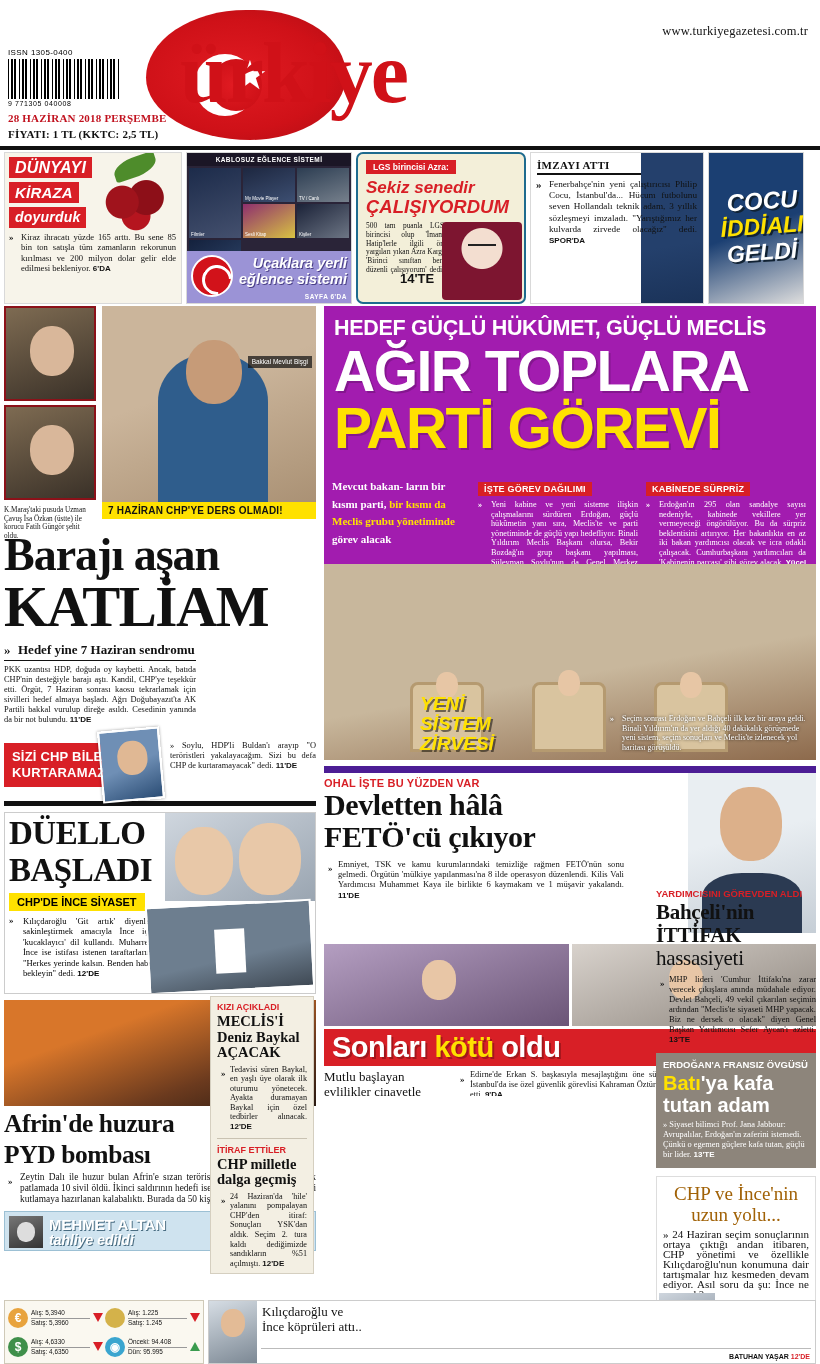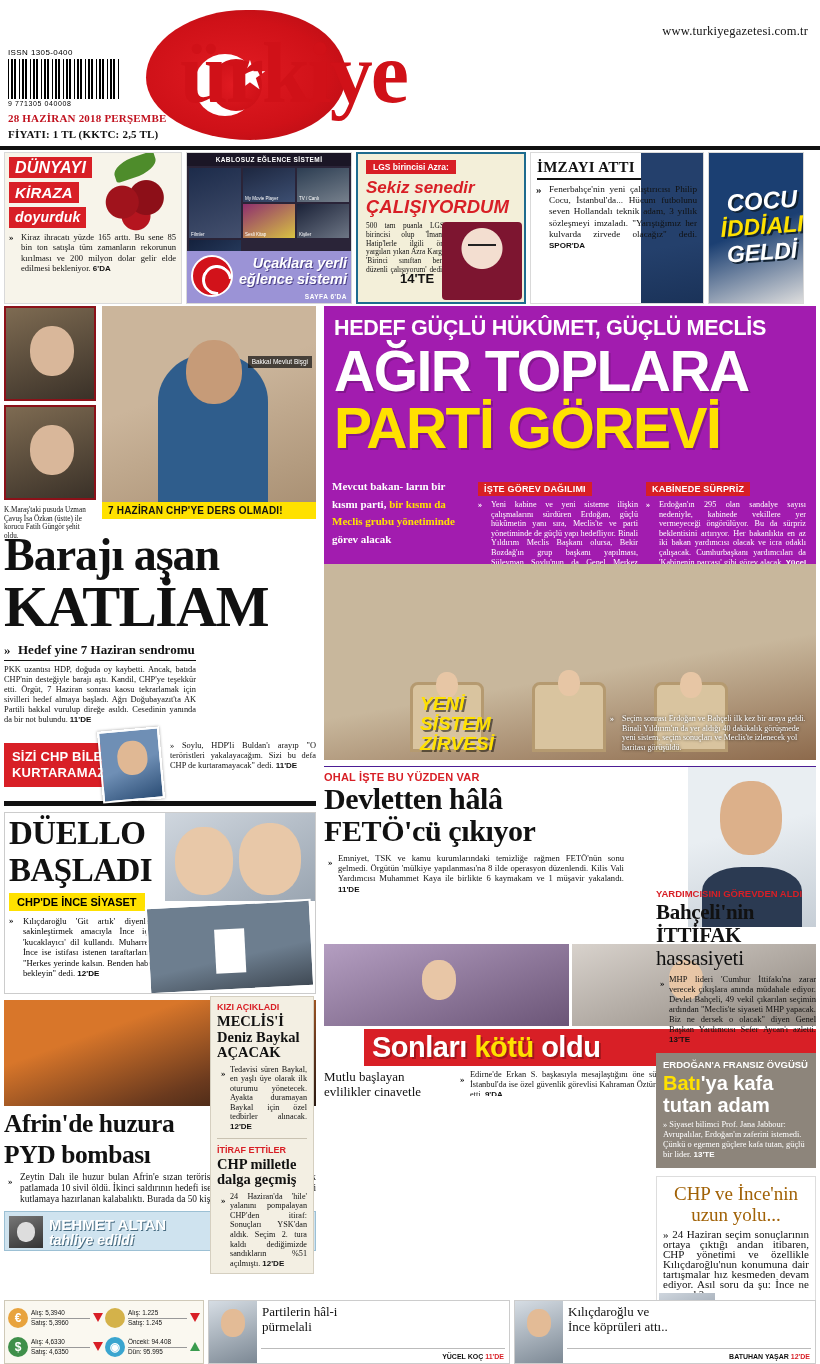--- a/index.html
+++ b/index.html
@@ -97,37 +97,37 @@
   .thy-logo { position:absolute; left:4px; bottom:6px; width:42px; height:42px; border-radius:50%;
      background:#d2121a; border:2px solid #fff; }
   .thy-logo::after { content:""; position:absolute; left:9px; top:8px; width:24px; height:24px;
      border-radius:50%; border:3px solid #fff; border-right-color:transparent; transform:rotate(40deg); }
   .thy-title { position:absolute; right:4px; bottom:16px; text-align:right; color:#fff;
      font-family:"Liberation Sans", sans-serif; font-weight:bold; font-style:italic; font-size:14.5px; line-height:16px;
      text-shadow:1px 1px 0 #4a3f87; }
   .thy-pg { position:absolute; right:4px; bottom:3px; color:#fff; font-family:"Liberation Sans", sans-serif;
      font-weight:bold; font-size:6.5px; letter-spacing:.5px;}
 
-  .lgs { width:170px; background:#f3efd9; border:2px solid #1e6b8e; border-radius:0; }
+  .lgs { width:170px; background:#f3efd9; border:2px solid #1e6b8e; border-radius:7px; }
   .lgs-kicker { position:absolute; left:8px; top:6px; background:#d81f26; color:#fff;
      font-family:"Liberation Sans", sans-serif; font-weight:bold; font-size:8.5px; padding:2px 7px; }
   .lgs-h { position:absolute; left:8px; top:24px; width:160px; color:#d81f26;
      font-family:"Liberation Sans", sans-serif; font-weight:bold; font-style:italic; font-size:17px; line-height:19px; }
   .lgs-h .l2 { font-size:18.5px; }
   .lgs-body { position:absolute; left:8px; top:68px; width:78px; font-family:"Liberation Serif", serif;
      font-size:7.4px; line-height:8.8px; color:#111; text-align:justify; }
   .lgs-pg { font-family:"Liberation Sans", sans-serif; font-weight:bold; font-size:13px;margin-left:34px; }
   .lgs-photo { position:absolute; right:2px; bottom:2px; width:80px; height:78px; border-radius:4px;
      background: radial-gradient(circle at 50% 34%, #f3ded0 0 20px, transparent 21px),
                  linear-gradient(160deg,#7d1530 0 100%); }
   .lgs-photo::after { content:""; position:absolute; left:26px; top:22px; width:28px; height:9px;
      border-top:2px solid #222; }
 
   .imza { width:174px; background:#ffffff; }
-  .imza-h { font-family:"Liberation Serif", serif; font-weight:bold; font-size:15px; color:#111;
+  .imza-h { font-family:"Liberation Serif", serif; font-weight:bold; font-size:11px; color:#111;
      padding:6px 0 2px 6px; letter-spacing:.3px; }
   .imza-rule { height:2px; background:#111; margin:0 6px 4px 6px; }
   .imza-body { font-family:"Liberation Serif", serif; font-size:9.2px; line-height:11.2px; color:#111;
      padding:0 6px 0 18px; position:relative; text-align:justify; }
   .imza-chev { position:absolute; left:5px; top:0; font-weight:bold; font-size:11px; }
   .imza-photo { position:absolute; right:0; top:0; width:62px; height:152px;
      background: linear-gradient(170deg,#24406c 0 60%, #1a3258 100%); }
 
   .cocu { width:96px; background:#16345c; }
   .cocu-bg { position:absolute; inset:0; background: linear-gradient(160deg,#1b3f72 0 50%, #ddd 100%); }
@@ -264,21 +264,21 @@
   .zirve .c1 { left:86px; } .zirve .c2 { left:208px; } .zirve .c3 { left:330px; }
   .zirve .head { position:absolute; width:22px; height:26px; border-radius:46%; background:#e7c6a5; }
   .zirve-label { position:absolute; left:96px; bottom:6px; font-family:"Liberation Sans", sans-serif;
      font-weight:bold; font-style:italic; font-size:19px; line-height:20px; color:#ffe100;
      text-shadow:2px 2px 0 rgba(0,0,0,.5); }
   .zirve-cap { position:absolute; right:6px; bottom:8px; width:200px; color:#fff;
      font-family:"Liberation Serif", serif; font-size:8px; line-height:9.4px;
      text-shadow:0 0 3px rgba(0,0,0,.9); padding-left:12px; }
   .zirve-cap .chv { position:absolute; left:0; top:0; font-weight:bold; }
 
-  .devlet { position:relative; margin-top:6px; height:172px; overflow:hidden; border-top:1px solid #4c1d95; }
+  .devlet { position:relative; margin-top:6px; height:172px; overflow:hidden; border-top:7px solid #4c1d95; }
   .dv-kick { color:#d81f26; font-family:"Liberation Sans", sans-serif; font-weight:bold; font-size:11px;
      padding-top:4px; letter-spacing:.2px; }
   .dv-h { font-family:"Liberation Serif", serif; font-weight:bold; font-size:30px; line-height:32px;
      color:#111; letter-spacing:-.4px; }
   .dv-body { width:300px; font-family:"Liberation Serif", serif; font-size:8.6px; line-height:10.2px;
      color:#111; margin-top:6px; padding-left:14px; position:relative; text-align:justify; }
   .dv-photo { position:absolute; right:0; top:0; width:128px; height:160px;
      background: linear-gradient(165deg,#e9eef2 0 40%, #c6ced6 100%); }
   .dv-photo::after{ content:""; position:absolute; left:32px; top:14px; width:62px; height:74px;
      border-radius:46%; background:#dcb08a; }
@@ -286,21 +286,21 @@
      border-radius:40% 40% 0 0; }
 
   .sonlari { position:relative; margin-top:6px; height:152px; overflow:hidden; }
   .sn-photos { display:flex; gap:3px; height:82px; }
   .sn-photo { flex:1; background: linear-gradient(160deg,#b49ec1,#6b5577); position:relative; }
   .sn-photo.p2 { background: linear-gradient(160deg,#d8d2cc,#8e867e); }
   .sn-photo::after{ content:""; position:absolute; left:40%; top:16px; width:34px; height:40px;
      border-radius:46%; background:#e8c6a6; }
   .sn-band { background:#d81f26; color:#fff; font-family:"Liberation Sans", sans-serif; font-weight:bold;
      font-size:29px; line-height:33px; padding:2px 8px; margin-top:3px; letter-spacing:-.5px;
-     text-shadow:2px 2px 0 rgba(0,0,0,.25);margin-left:40px; }
+     text-shadow:2px 2px 0 rgba(0,0,0,.25); }
   .sn-band .yel { color:#ffe100; }
   .sn-cols { display:flex; gap:10px; margin-top:4px; }
   .sn-a { width:122px; font-family:"Liberation Serif", serif; font-size:13px; line-height:14.6px; color:#111; }
   .sn-b { width:348px; font-family:"Liberation Serif", serif; font-size:8.4px; line-height:10px;
      color:#111; padding-left:14px; position:relative; text-align:justify; }
 
   
   .col-right { position:absolute; left:656px; top:582px; width:160px; }
   .bh-kick { color:#d81f26; font-family:"Liberation Sans", sans-serif; font-weight:bold; font-size:9.5px; }
   .bh-h { font-family:"Liberation Serif", serif; font-weight:bold; font-size:21px; line-height:23px;
@@ -716,32 +716,20 @@
         <div class="rate-ic ic-bist">◉</div>
         <div class="rate-tx">
           <div class="top">Önceki: 94.408</div>
           <div>Dün: 95.995</div>
         </div>
         <div class="tri tri-up"></div>
       </div>
     </div>
 
 
-    <div class="colbox">
-      <div class="cb-photo"></div>
-      <div class="cb-main">
-        <div class="cb-title">Partilerin hâl-i</div>
-        <div class="cb-title">pürmelali</div>
-        <div class="cb-rule"></div>
-        <div class="cb-byline">
-          <span>YÜCEL KOÇ</span>
-          <span class="pgred">11'DE</span>
-        </div>
-      </div>
-    </div>
 
     <div class="colbox">
       <div class="cb-photo"></div>
       <div class="cb-main">
         <div class="cb-title">Kılıçdaroğlu ve</div>
         <div class="cb-title">İnce köprüleri attı..</div>
         <div class="cb-rule"></div>
         <div class="cb-byline">
           <span>BATUHAN YAŞAR</span>
           <span class="pgred">12'DE</span>

